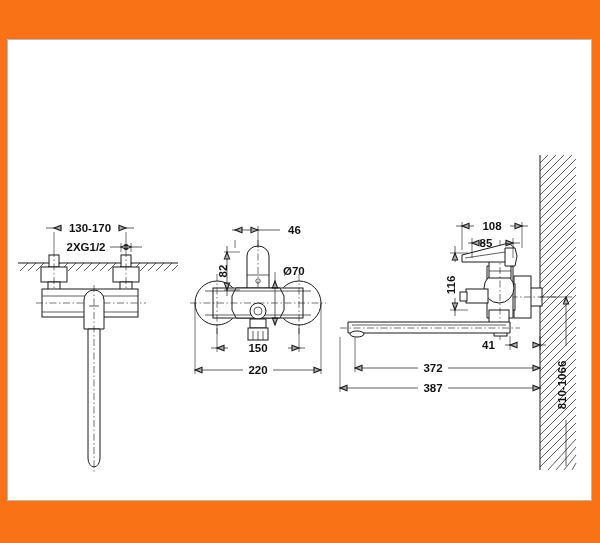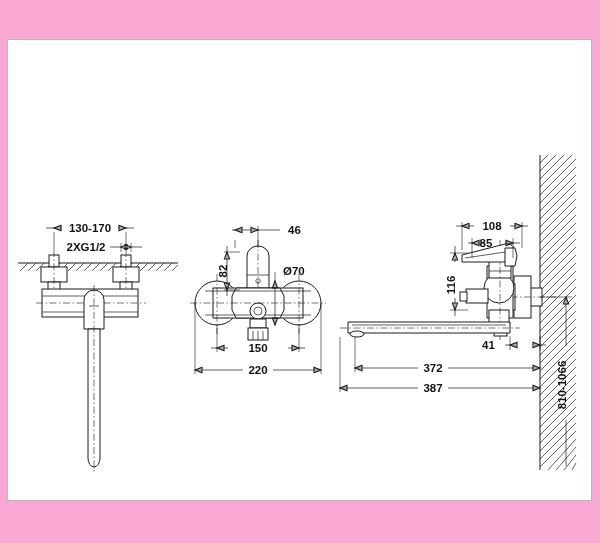--- a/index.html
+++ b/index.html
@@ -1,18 +1,18 @@
 <!DOCTYPE html>
 <html><head>
 <meta charset="utf-8">
 <style>
   html,body{margin:0;padding:0;background:#ffffff;}
   body{width:600px;height:543px;position:relative;overflow:hidden;
        font-family:"Liberation Sans",sans-serif;}
-  #sheet{position:absolute;left:0;top:0;width:600px;height:543px;background:#f9a8d4;}
+  #sheet{position:absolute;left:0;top:0;width:600px;height:543px;background:#f97316;}
   .frame{position:absolute;left:7px;top:39px;width:585px;height:462px;
          border:1px solid #b9b9b9;box-sizing:border-box;background:#fff;}
   svg{position:absolute;left:0;top:0;width:600px;height:543px;overflow:visible;}
   .ln{stroke:#1a1a1a;stroke-width:1;fill:none;}
   .thin{stroke:#1a1a1a;stroke-width:0.7;fill:none;}
   .hatch{stroke:#1a1a1a;stroke-width:0.7;fill:none;}
   .dim{stroke:#1a1a1a;stroke-width:0.7;fill:none;}
   .ext{stroke:#1a1a1a;stroke-width:0.6;fill:none;}
   .ctr{stroke:#1a1a1a;stroke-width:0.6;fill:none;
        stroke-dasharray:7 2.5 1.5 2.5;}

